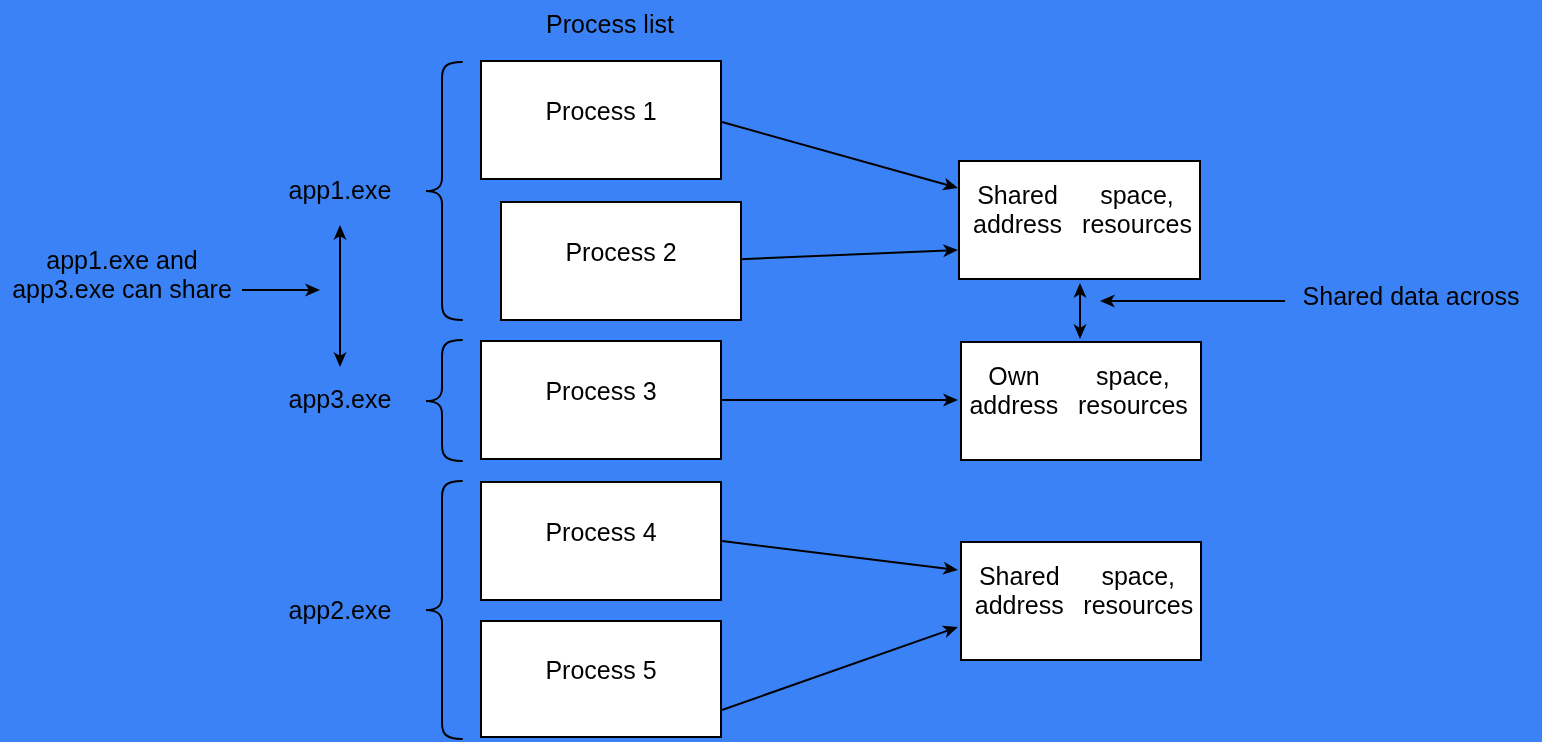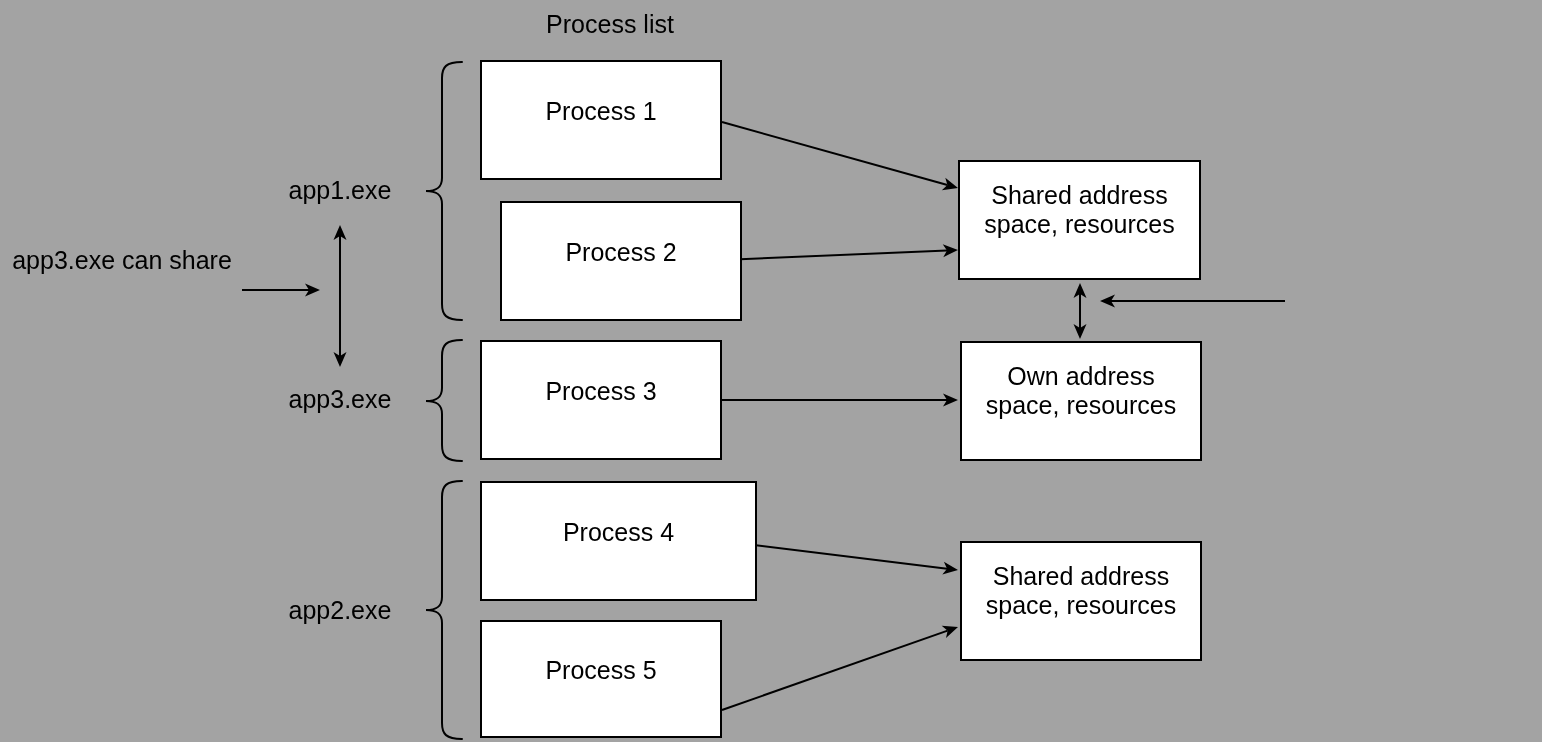--- a/index.html
+++ b/index.html
@@ -1,20 +1,20 @@
 <!DOCTYPE html>
 <html><head>
 <meta charset="utf-8">
 <style>
   html, body { margin: 0; padding: 0; background: #ffffff; }
   .canvas {
     position: relative;
     width: 1542px;
     height: 742px;
-    background: #a3a3a3;
+    background: #3b82f6;
     font-family: "Liberation Sans", sans-serif;
     color: #000000;
     overflow: hidden;
   }
   .layer {
     position: absolute;
     left: 0; top: 0;
     width: 1542px; height: 742px;
   }
   .box {
@@ -23,21 +23,21 @@
     border: 2px solid #000000;
     background: #ffffff;
     display: flex;
     align-items: center;
     justify-content: center;
     text-align: center;
     font-size: 25px;
     line-height: 29px;
   }
   .procbox { padding-bottom: 17px; }
-  .membox { flex-direction: column; padding-bottom: 20px; }
+  .membox { flex-direction: row; padding-bottom: 20px; }
   .txt {
     position: absolute;
     font-size: 25px;
     line-height: 29px;
     text-align: center;
     white-space: nowrap;
   }
   .txt div { white-space: nowrap; }
 </style>
 </head>
@@ -93,21 +93,21 @@
 
   <div class="box procbox" style="left:480px; top:60px; width:242px; height:120px;">
     <span>Process 1</span>
   </div>
   <div class="box procbox" style="left:500px; top:201px; width:242px; height:120px;">
     <span>Process 2</span>
   </div>
   <div class="box procbox" style="left:480px; top:340px; width:242px; height:120px;text-align:center;">
     <span>Process 3</span>
   </div>
-  <div class="box procbox" style="left:480px; top:481px; width:277px; height:120px;">
+  <div class="box procbox" style="left:480px; top:481px; width:242px; height:120px;">
     <span>Process 4</span>
   </div>
   <div class="box procbox" style="left:480px; top:620px; width:242px; height:118px;">
     <span>Process 5</span>
   </div>
 
   <div class="box membox" style="left:958px; top:160px; width:243px; height:120px;">
     <span>Shared address</span>
     <span>space, resources</span>
   </div>
@@ -118,18 +118,20 @@
   <div class="box membox" style="left:960px; top:541px; width:242px; height:120px;">
     <span>Shared address</span>
     <span>space, resources</span>
   </div>
 
   <div class="txt" style="left:280px; top:176px; width:120px;">app1.exe</div>
   <div class="txt" style="left:280px; top:385px; width:120px;">app3.exe</div>
   <div class="txt" style="left:280px; top:596px; width:120px;">app2.exe</div>
 
   <div class="txt" style="left:4px; top:246px; width:236px;">
+    <div>app1.exe and</div>
     <div>app3.exe can share</div>
   </div>
   <div class="txt" style="left:1291px; top:282px; width:240px;">
+    <div>Shared data across</div>
   </div>
 
 </div>
 
 </body></html>

